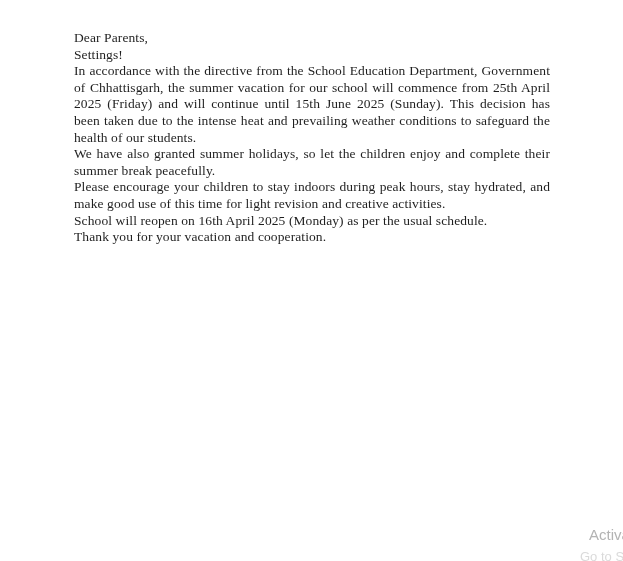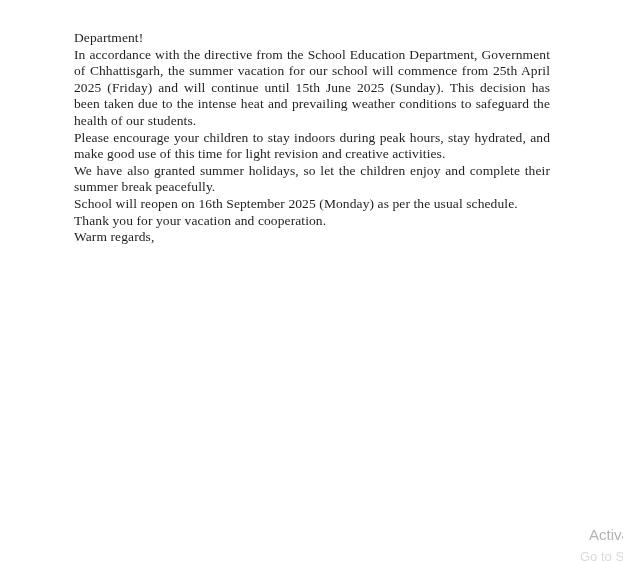--- a/index.html
+++ b/index.html
@@ -53,33 +53,33 @@
     top: 549px;
     font-size: 13px;
     color: #dadada;
     white-space: nowrap;
   }
 </style>
 </head>
 <body>
 
 <main class="page">
+  <p>Dear Parents,</p>
 
-  <p class="gap-small">Department!</p>
+  <p class="gap-small">Settings!</p>
 
   <p class="para justify">In accordance with the directive from the School Education Department, Government of Chhattisgarh, the summer vacation for our school will commence from 25th April 2025 (Friday) and will continue until 15th June 2025 (Sunday). This decision has been taken due to the intense heat and prevailing weather conditions to safeguard the health of our students.</p>
 
+  <p class="para justify">We have also granted summer holidays, so let the children enjoy and complete their summer break peacefully.</p>
+
   <p class="para justify">Please encourage your children to stay indoors during peak hours, stay hydrated, and make good use of this time for light revision and creative activities.</p>
 
-  <p class="para justify">We have also granted summer holidays, so let the children enjoy and complete their summer break peacefully.</p>
-
-  <p class="para">School will reopen on 16th September 2025 (Monday) as per the usual schedule.</p>
+  <p class="para">School will reopen on 16th April 2025 (Monday) as per the usual schedule.</p>
 
   <p class="para">Thank you for your vacation and cooperation.</p>
 
-  <p class="para">Warm regards,</p>
 
 </main>
 
 <div class="watermark">
   <div class="wm-line1">Activate Windows</div>
   <div class="wm-line2">Go to Settings to activate Windows.</div>
 </div>
 
 </body></html>

